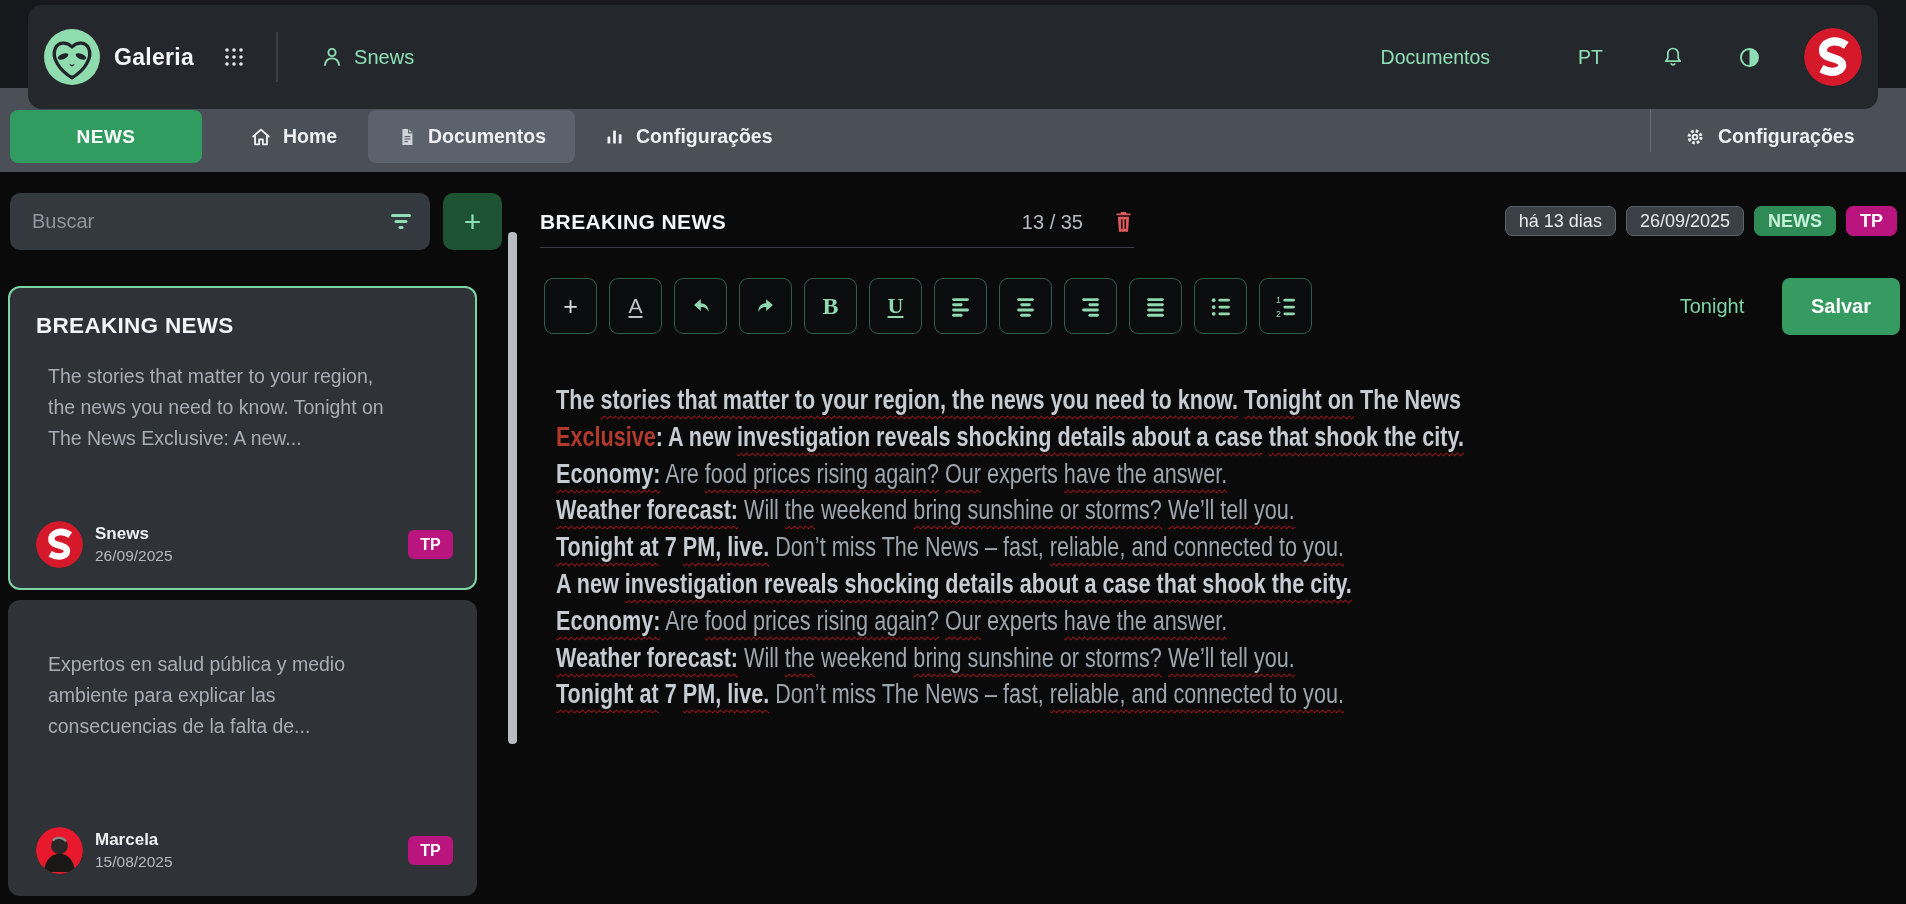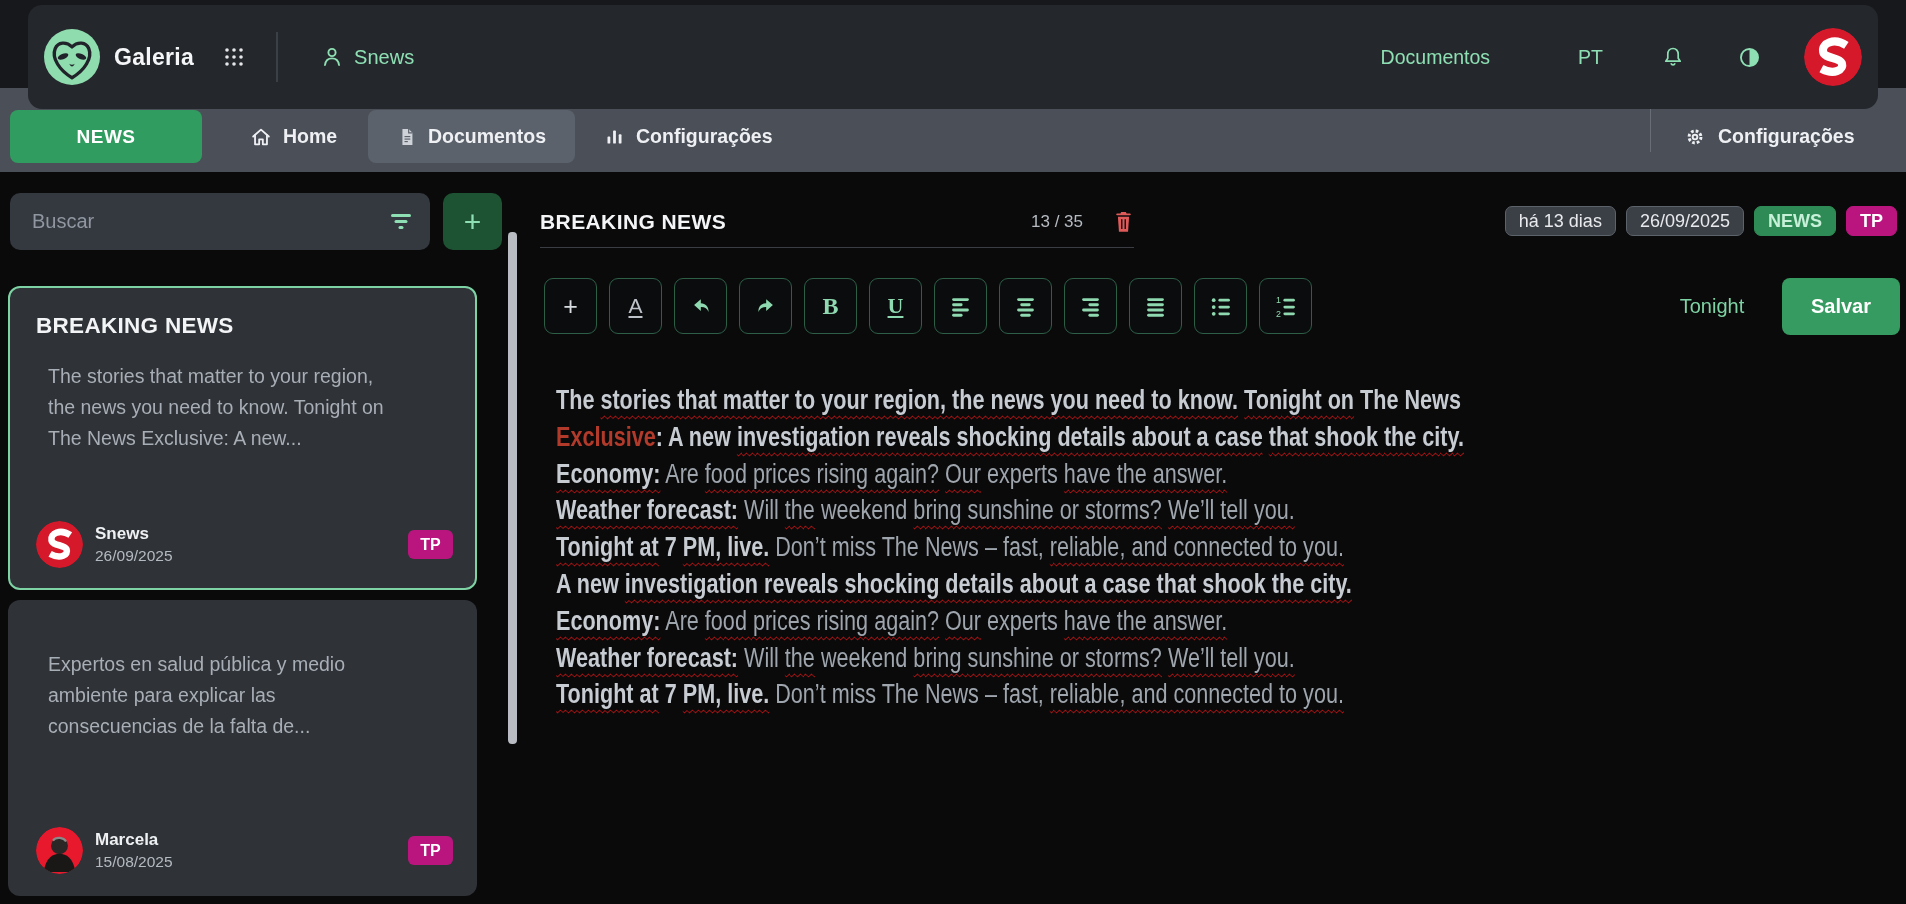--- a/index.html
+++ b/index.html
@@ -61,21 +61,21 @@
   .card-date{font-size:15.5px;color:#b4bac1}
   .card-footer .spacer{flex:1}
   .tp-badge{width:45px;height:29px;background:#ba157f;border-radius:6px;color:#fff;font-size:16px;
             font-weight:700;display:flex;align-items:center;justify-content:center}
   .scroll-thumb{position:absolute;left:508px;top:232px;width:9px;height:512px;background:#b9bdc3;border-radius:4px}
 
   
   .doc-header{position:absolute;left:540px;top:197px;width:594px;height:50px;display:flex;
               align-items:center;border-bottom:1px solid #3a3e44}
   .doc-title{font-size:21px;font-weight:700;color:#f3f5f7;letter-spacing:.4px;flex:1}
-  .doc-counter{font-size:17px;color:#b6bbc2;margin-right:30px}
+  .doc-counter{font-size:20px;color:#b6bbc2;margin-right:30px}
   .trash-btn{color:#e05a5a;display:flex}
   .badges{position:absolute;right:9px;top:206px;display:flex;gap:10px;height:30px}
   .badge{display:flex;align-items:center;padding:0 13px;border-radius:7px;font-size:18px;
          background:#3b3f46;border:1px solid #5d636b;color:#e8eaed}
   .badge.green{background:#2e8b55;border-color:#2e8b55;color:#c6f0d8;font-weight:600}
   .badge.tp{background:#ba157f;border-color:#ba157f;color:#fff;font-weight:700}
 
   
   #toolbar{position:absolute;left:544px;top:278px;display:flex;gap:12px}
   .tb-btn{width:53px;height:56px;border:1px solid #2d5f47;border-radius:9px;background:#0b0c0d;

